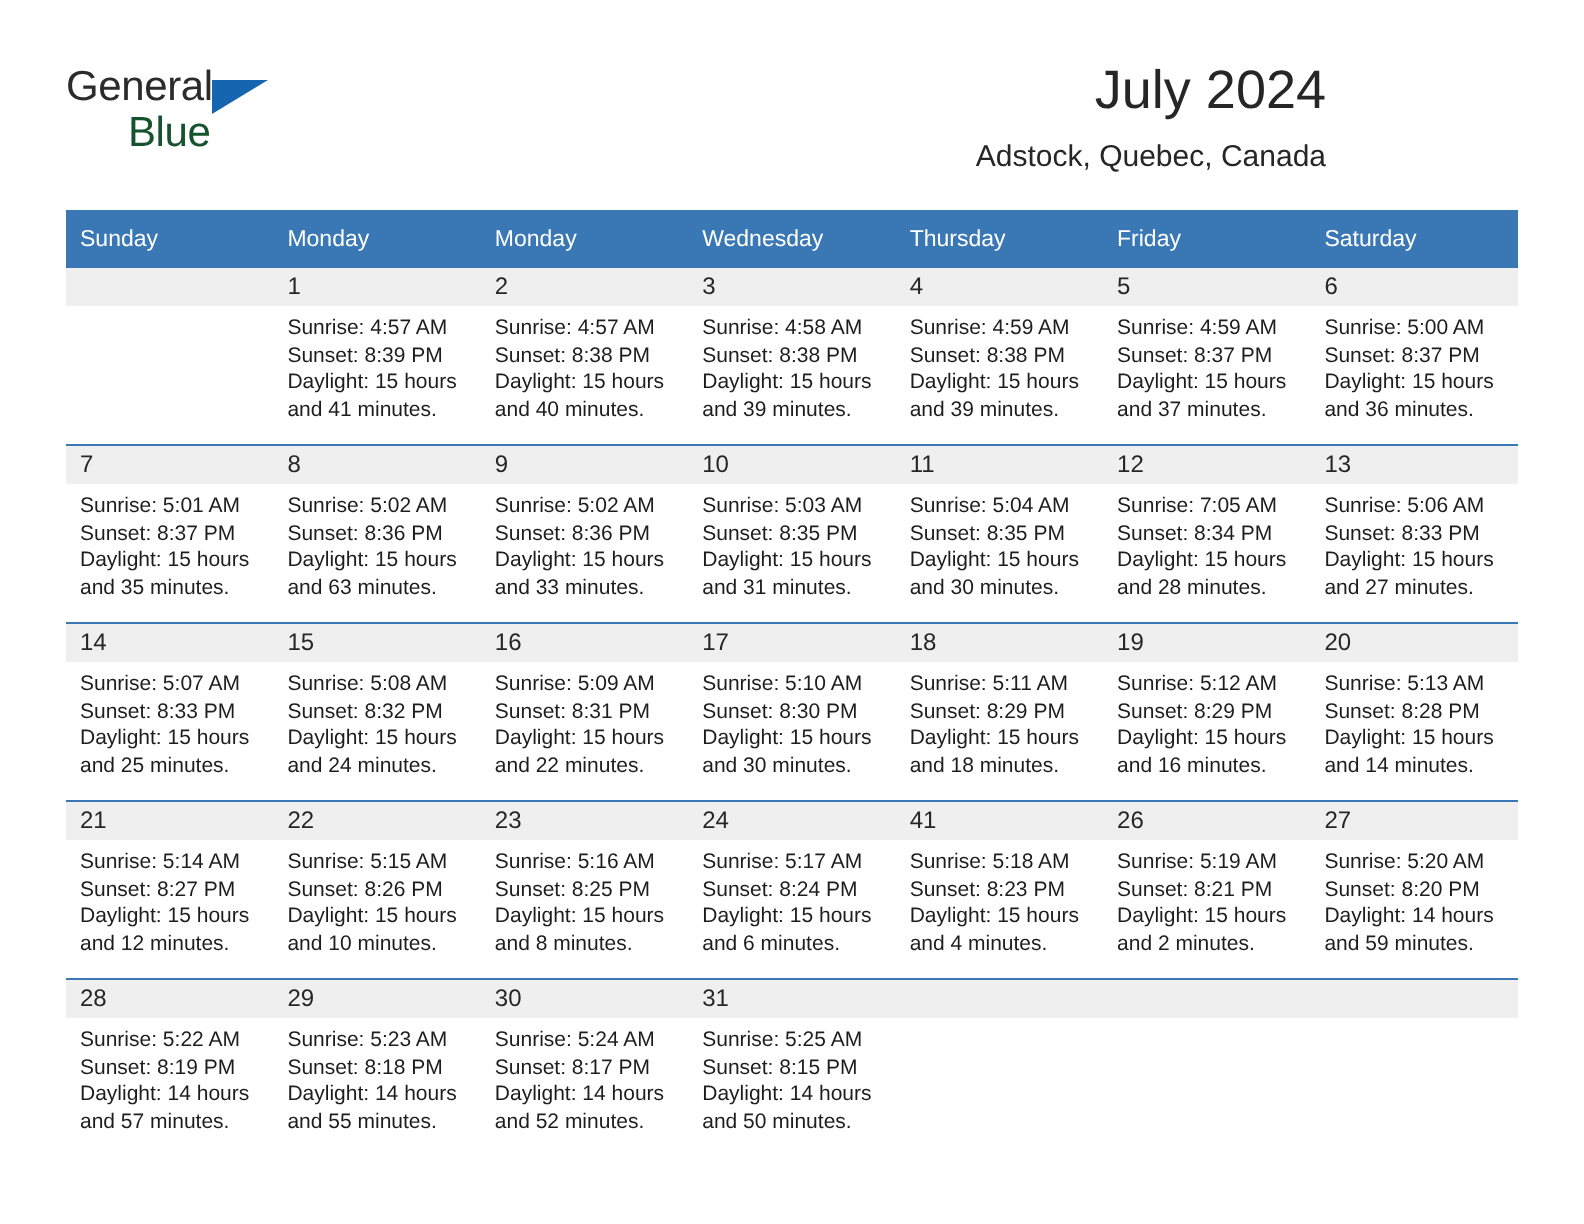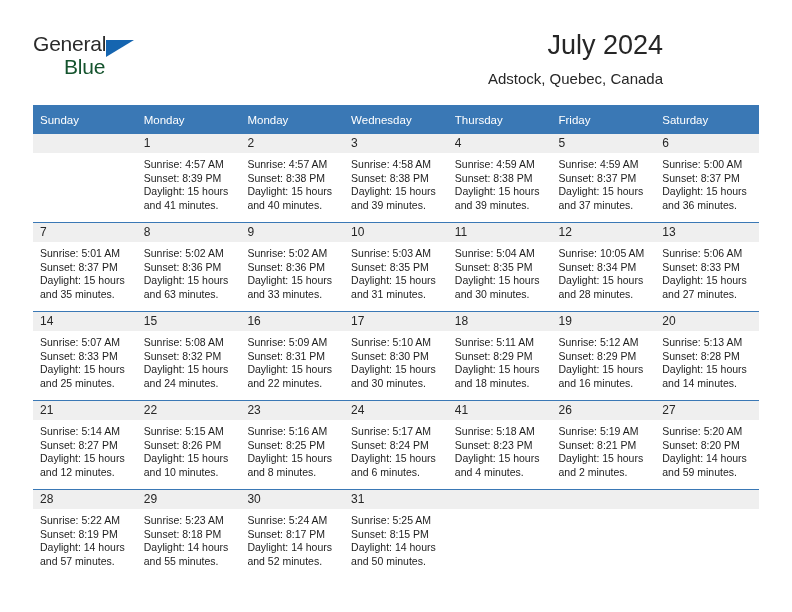--- a/index.html
+++ b/index.html
@@ -301,21 +301,21 @@
                 <div>Sunset: 8:35 PM</div>
                 <div>Daylight: 15 hours</div>
                 <div>and 30 minutes.</div>
               </div>
             </div>
           </td>
           <td>
             <div class="cell">
               <div class="daynum">12</div>
               <div class="info">
-                <div>Sunrise: 10:05 AM</div>
+                <div>Sunrise: 7:05 AM</div>
                 <div>Sunset: 8:34 PM</div>
                 <div>Daylight: 15 hours</div>
                 <div>and 28 minutes.</div>
               </div>
             </div>
           </td>
           <td>
             <div class="cell">
               <div class="daynum">13</div>
               <div class="info">

